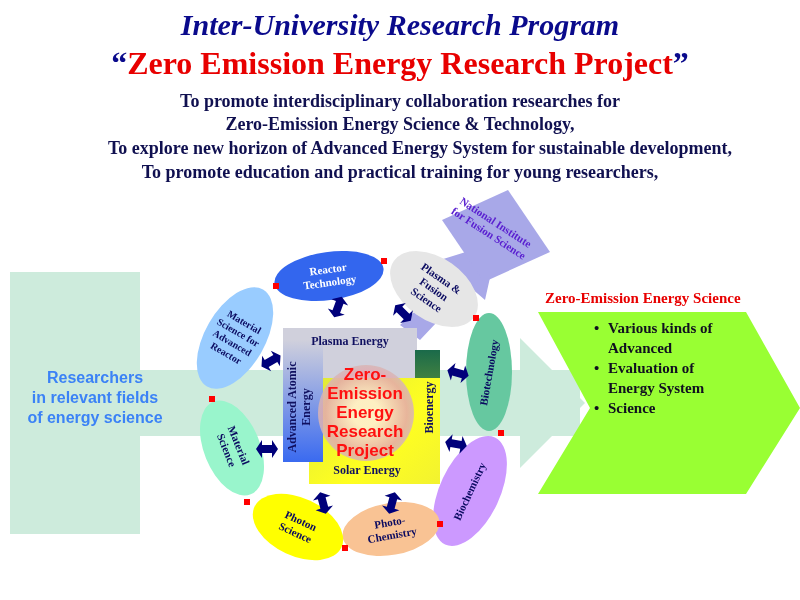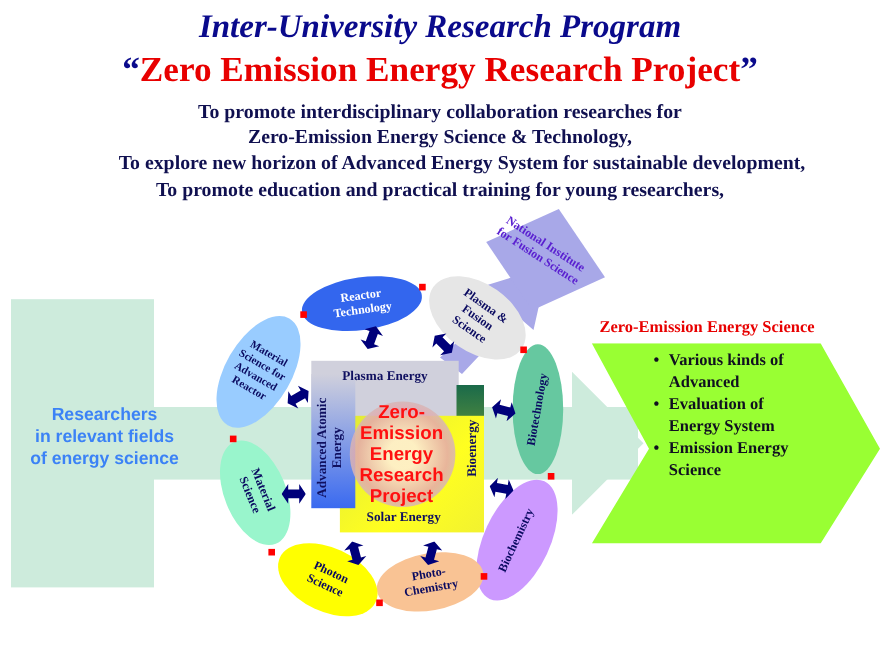--- a/index.html
+++ b/index.html
@@ -168,16 +168,15 @@
 <ul class="abs bullet-list" style="left:590px; top:318px; width:180px;">
   <li>
     <div>Various kinds of</div>
     <div>Advanced</div>
   </li>
   <li>
     <div>Evaluation of</div>
     <div>Energy System</div>
   </li>
   <li>
-    <div>Emission Energy</div>
     <div>Science</div>
   </li>
 </ul>
 
 </body></html>

